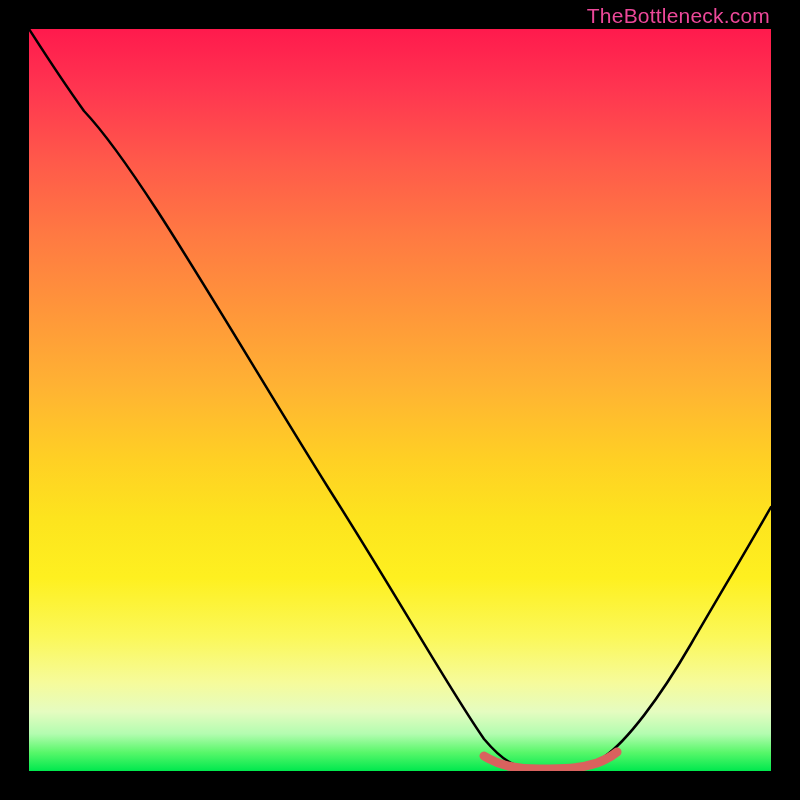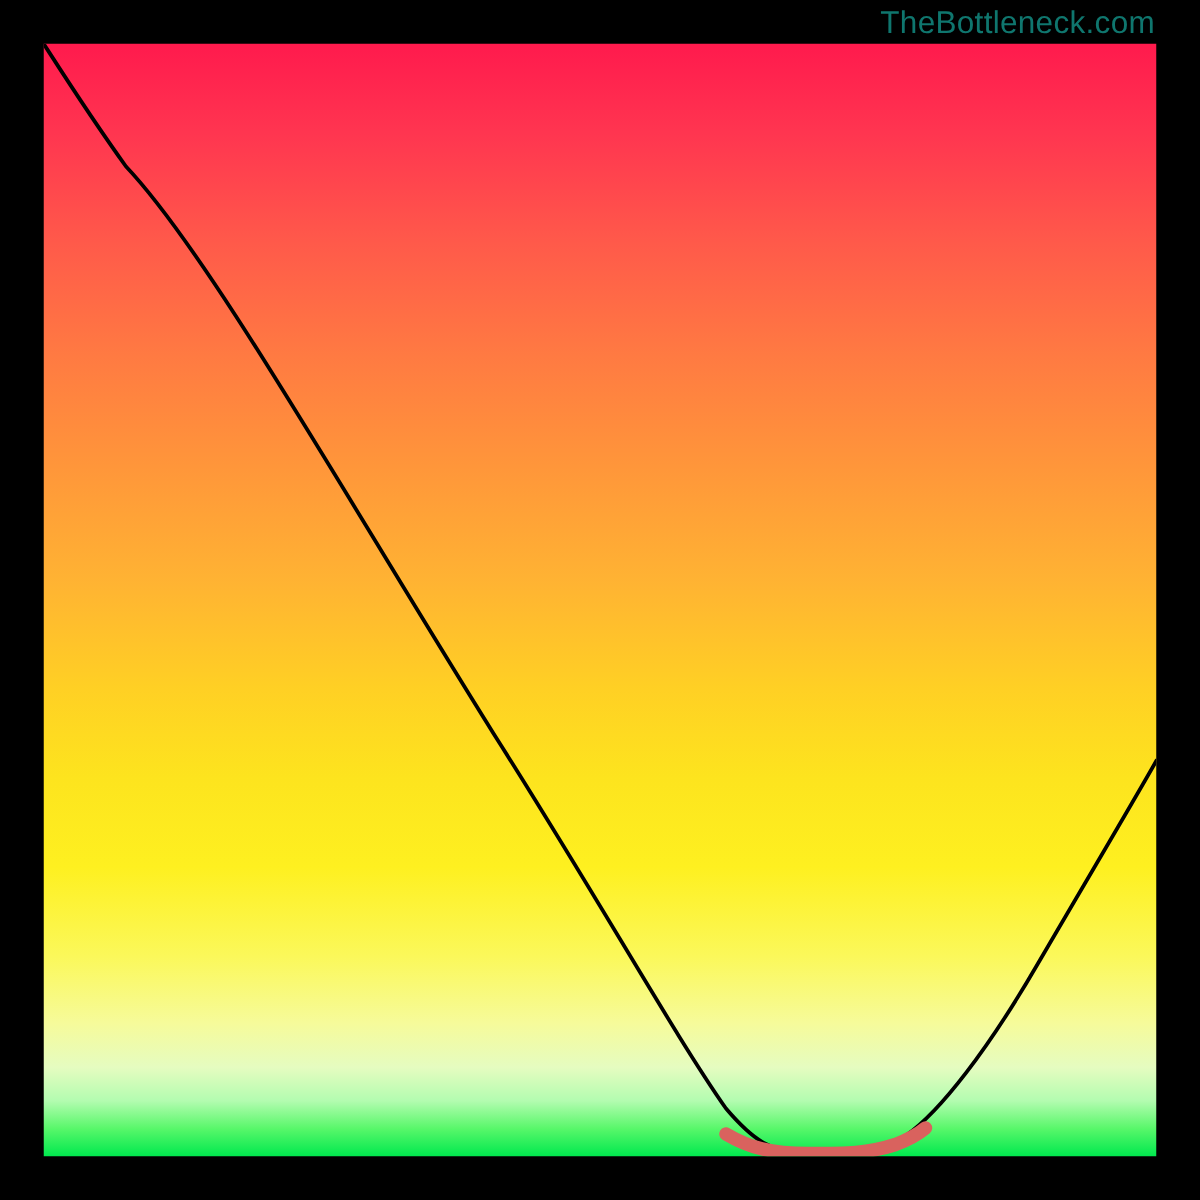--- a/index.html
+++ b/index.html
@@ -52,21 +52,21 @@
   svg.curves {
     position: absolute;
     inset: 0;
     width: 742px;
     height: 742px;
   }
   .watermark {
     position: absolute;
     top: 4px;
     right: 30px;
-    color: #0f766e;
+    color: #ec4899;
     font-size: 21px;
     font-weight: 500;
     letter-spacing: 0.2px;
   }
 </style>
 </head>
 <body>
 
 <div class="frame">
   <div class="plot-area">

